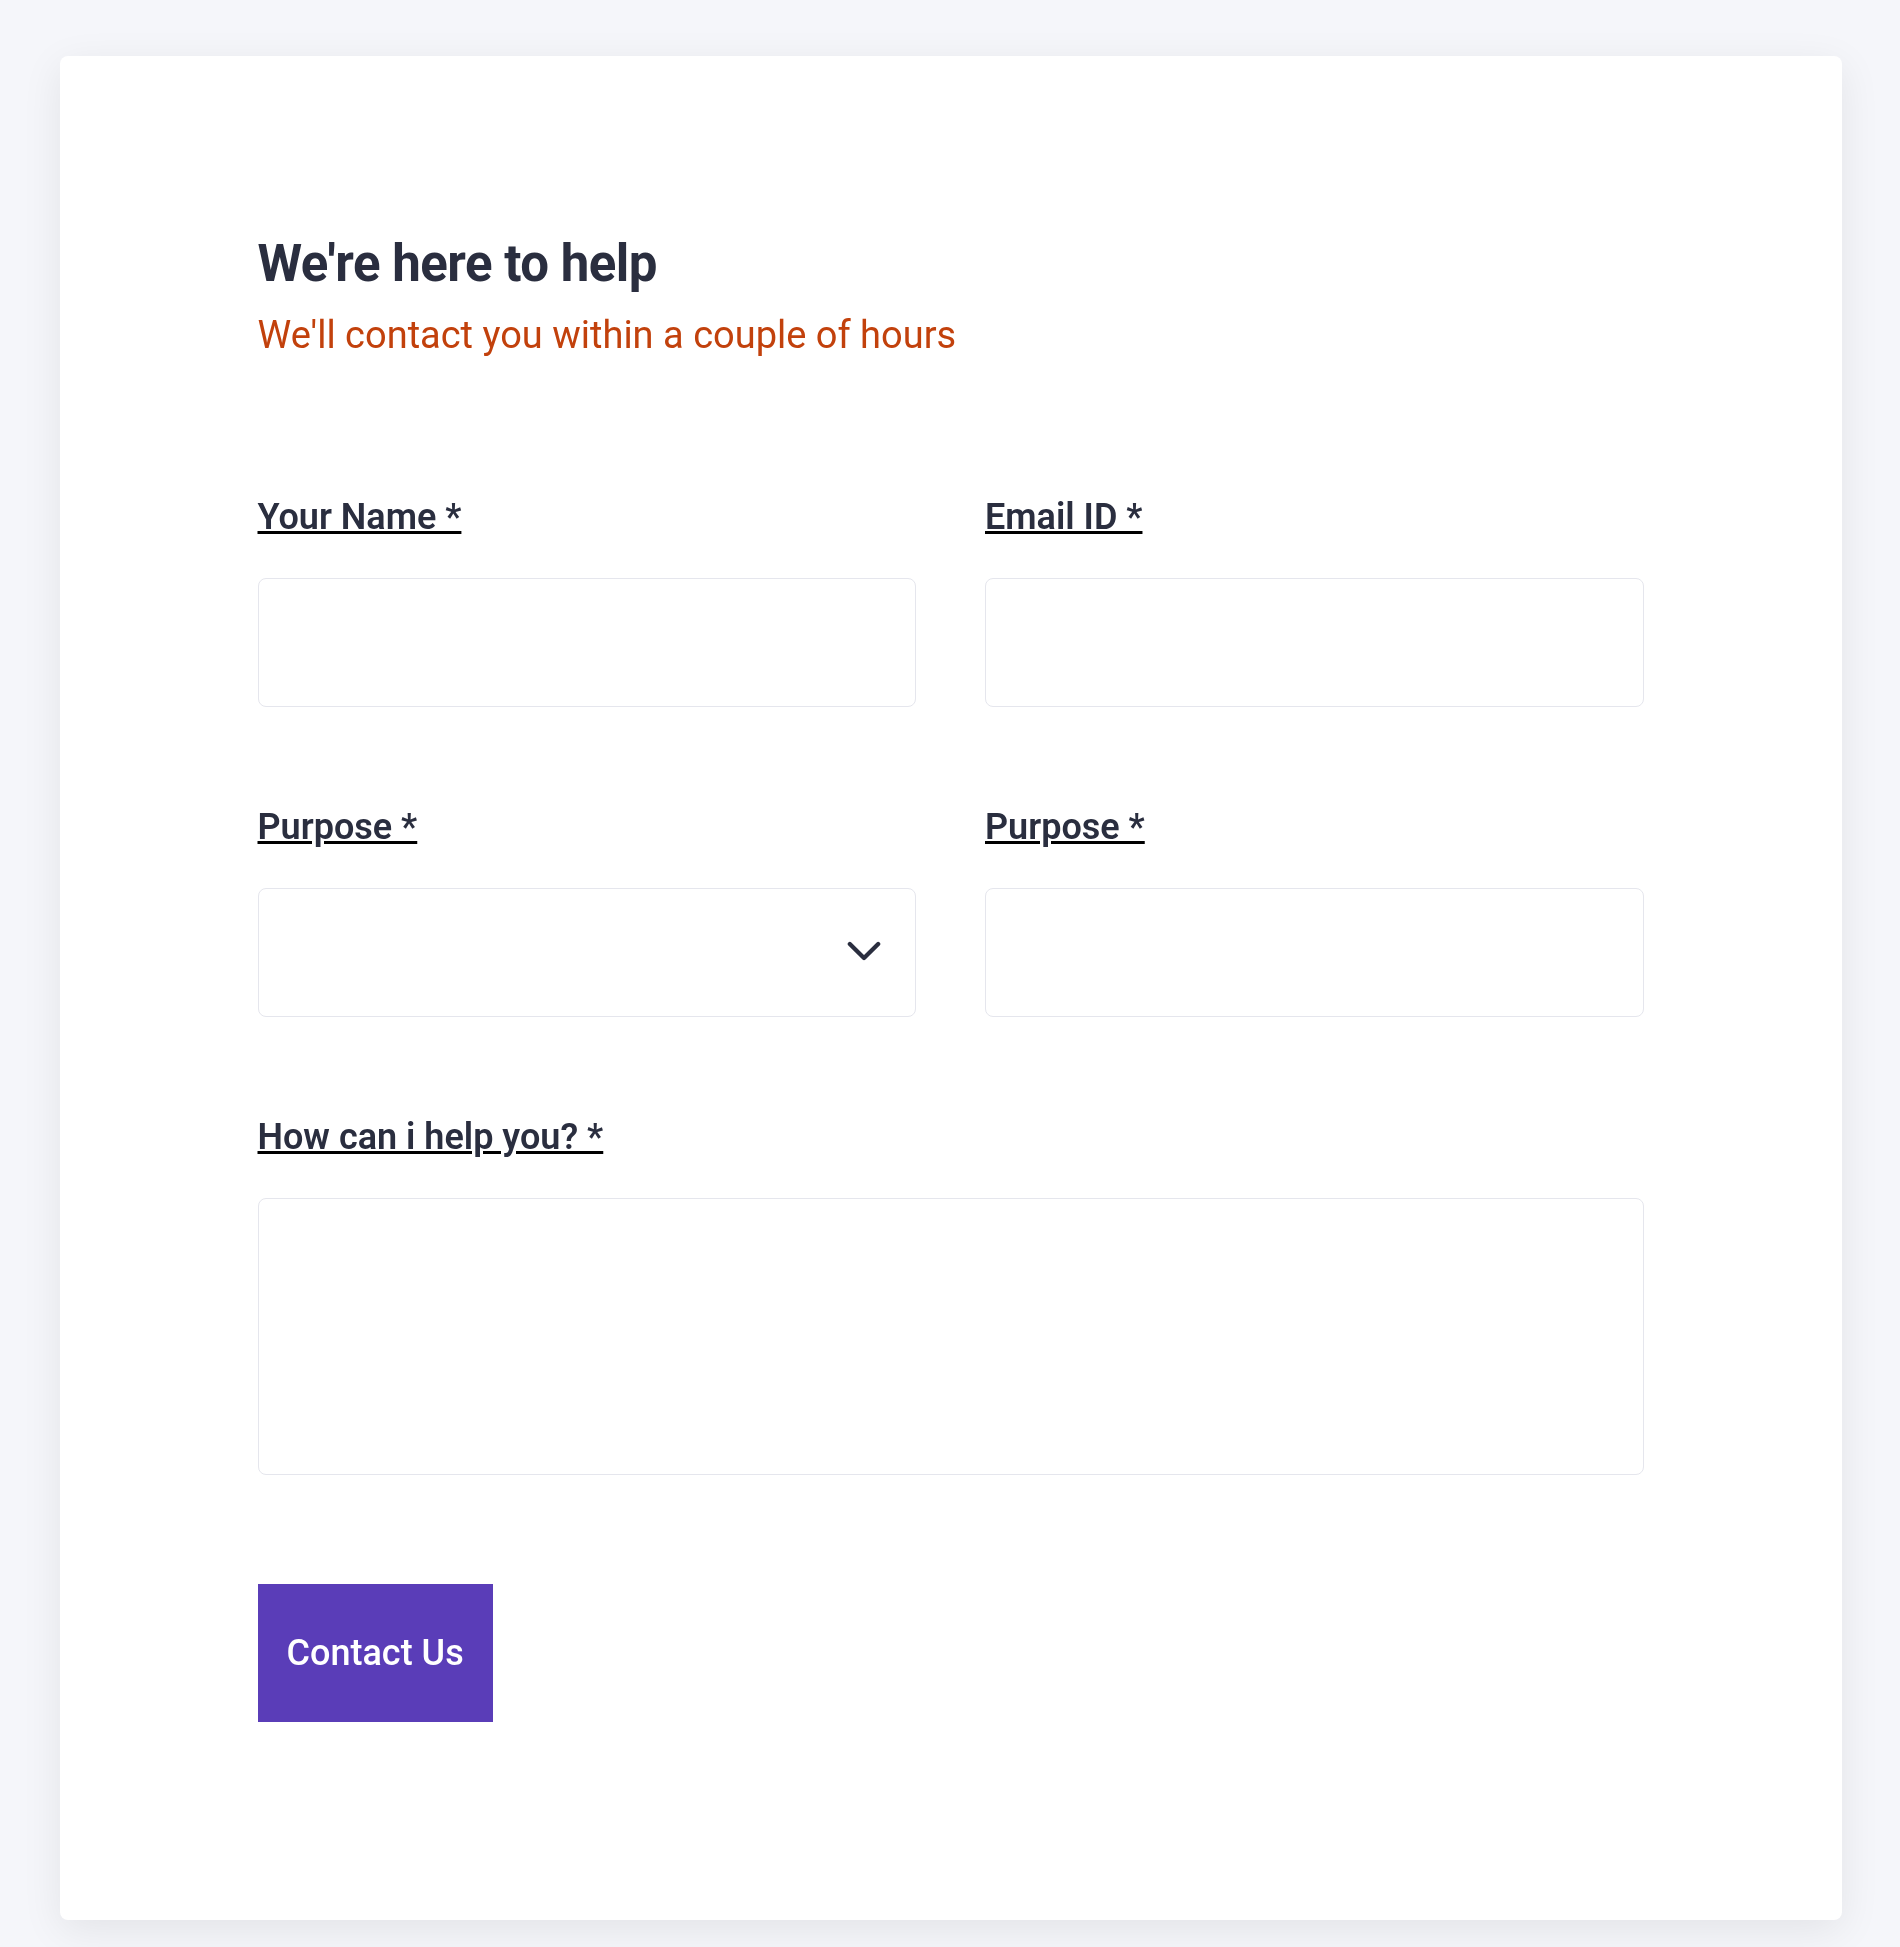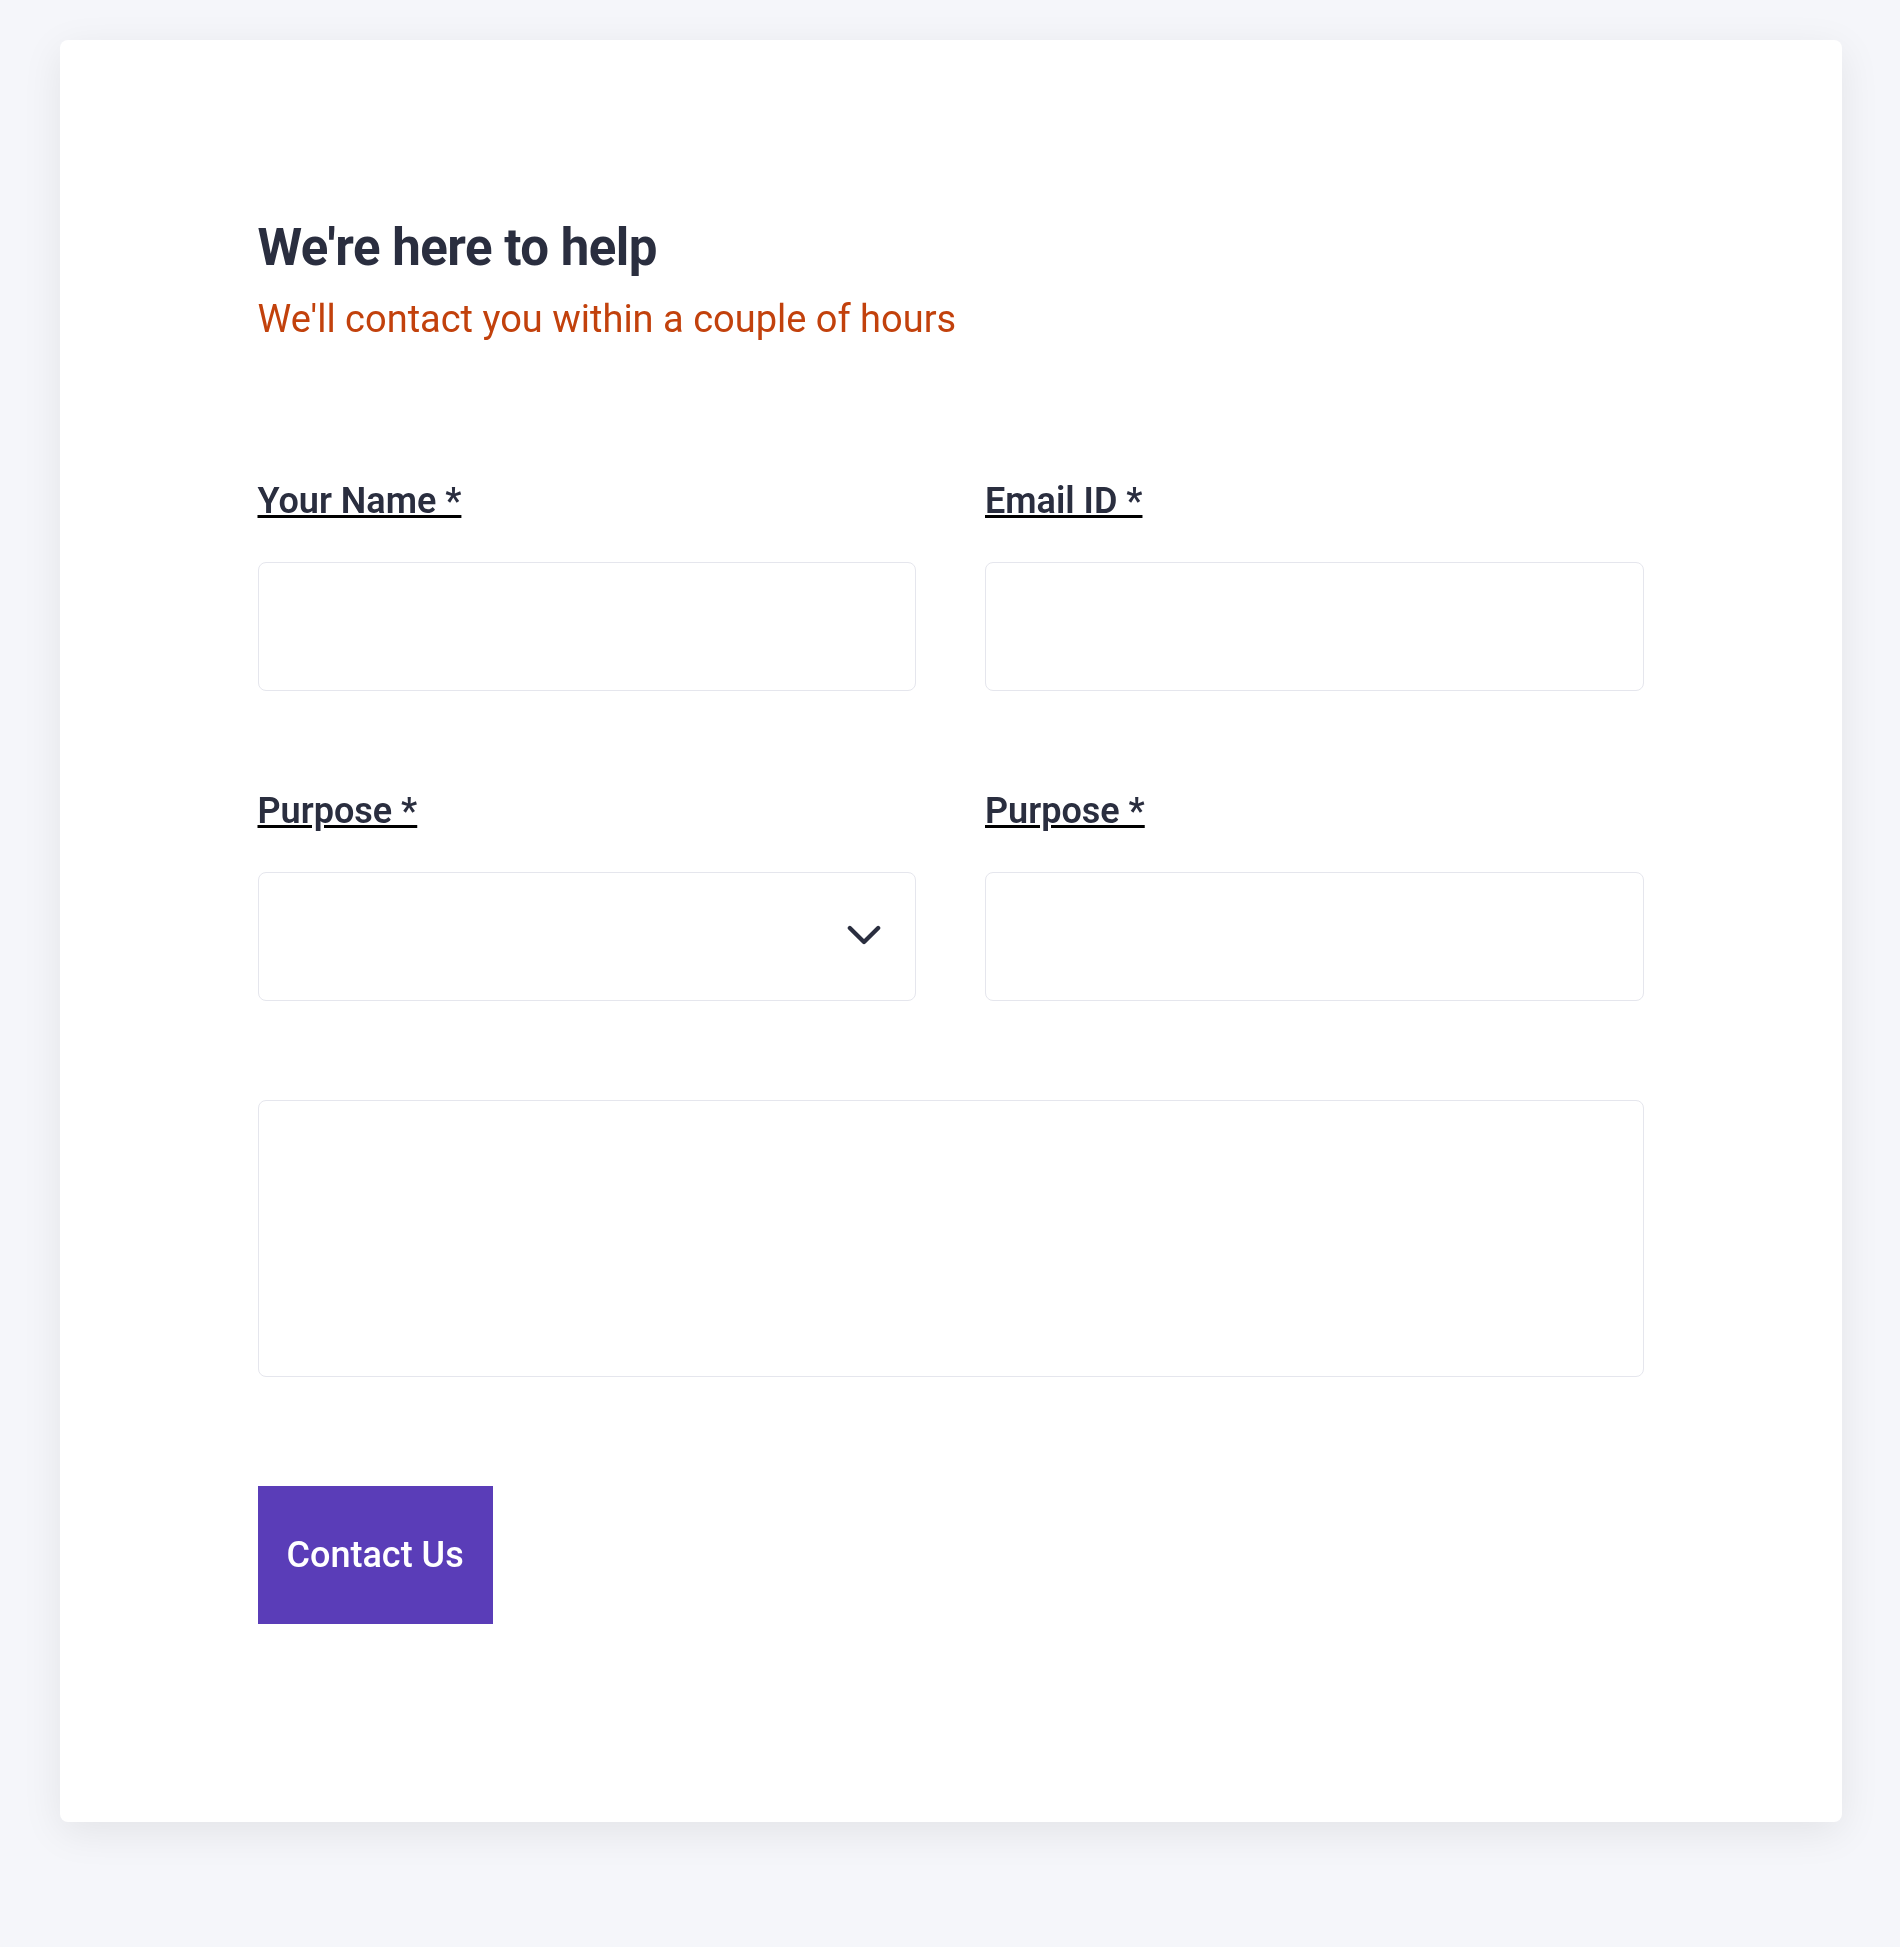--- a/index.html
+++ b/index.html
@@ -15,21 +15,21 @@
       height: 1947px;
       padding: 40px 59px;
     }
     
     .card {
       background: #ffffff;
       border-radius: 8px;
       box-shadow: 0 10px 40px rgba(0,0,0,0.08);
       padding: 178px 198px 198px 198px;
       max-width: 1782px;
-      margin: 0 auto;
+      margin: 16px auto;
     }
     
     .heading {
       font-size: 51px;
       font-weight: 700;
       color: #2a2e3f;
       margin-bottom: 20px;
       letter-spacing: -0.5px;
     }
     
@@ -162,19 +162,20 @@
       </div>
     </div>
     <div class="form-group">
       <label class="label">Purpose *</label>
       <input type="text" class="input" value="" style="">
     </div>
   </div>
   
   <div class="form-row">
     <div class="form-group full">
+      <label class="label">How can i help you? *</label>
       <textarea class="textarea" value="" style=""></textarea>
     </div>
   </div>
   
   <button class="submit-button">Contact Us</button>
 </div>
 
 
 </body></html>

